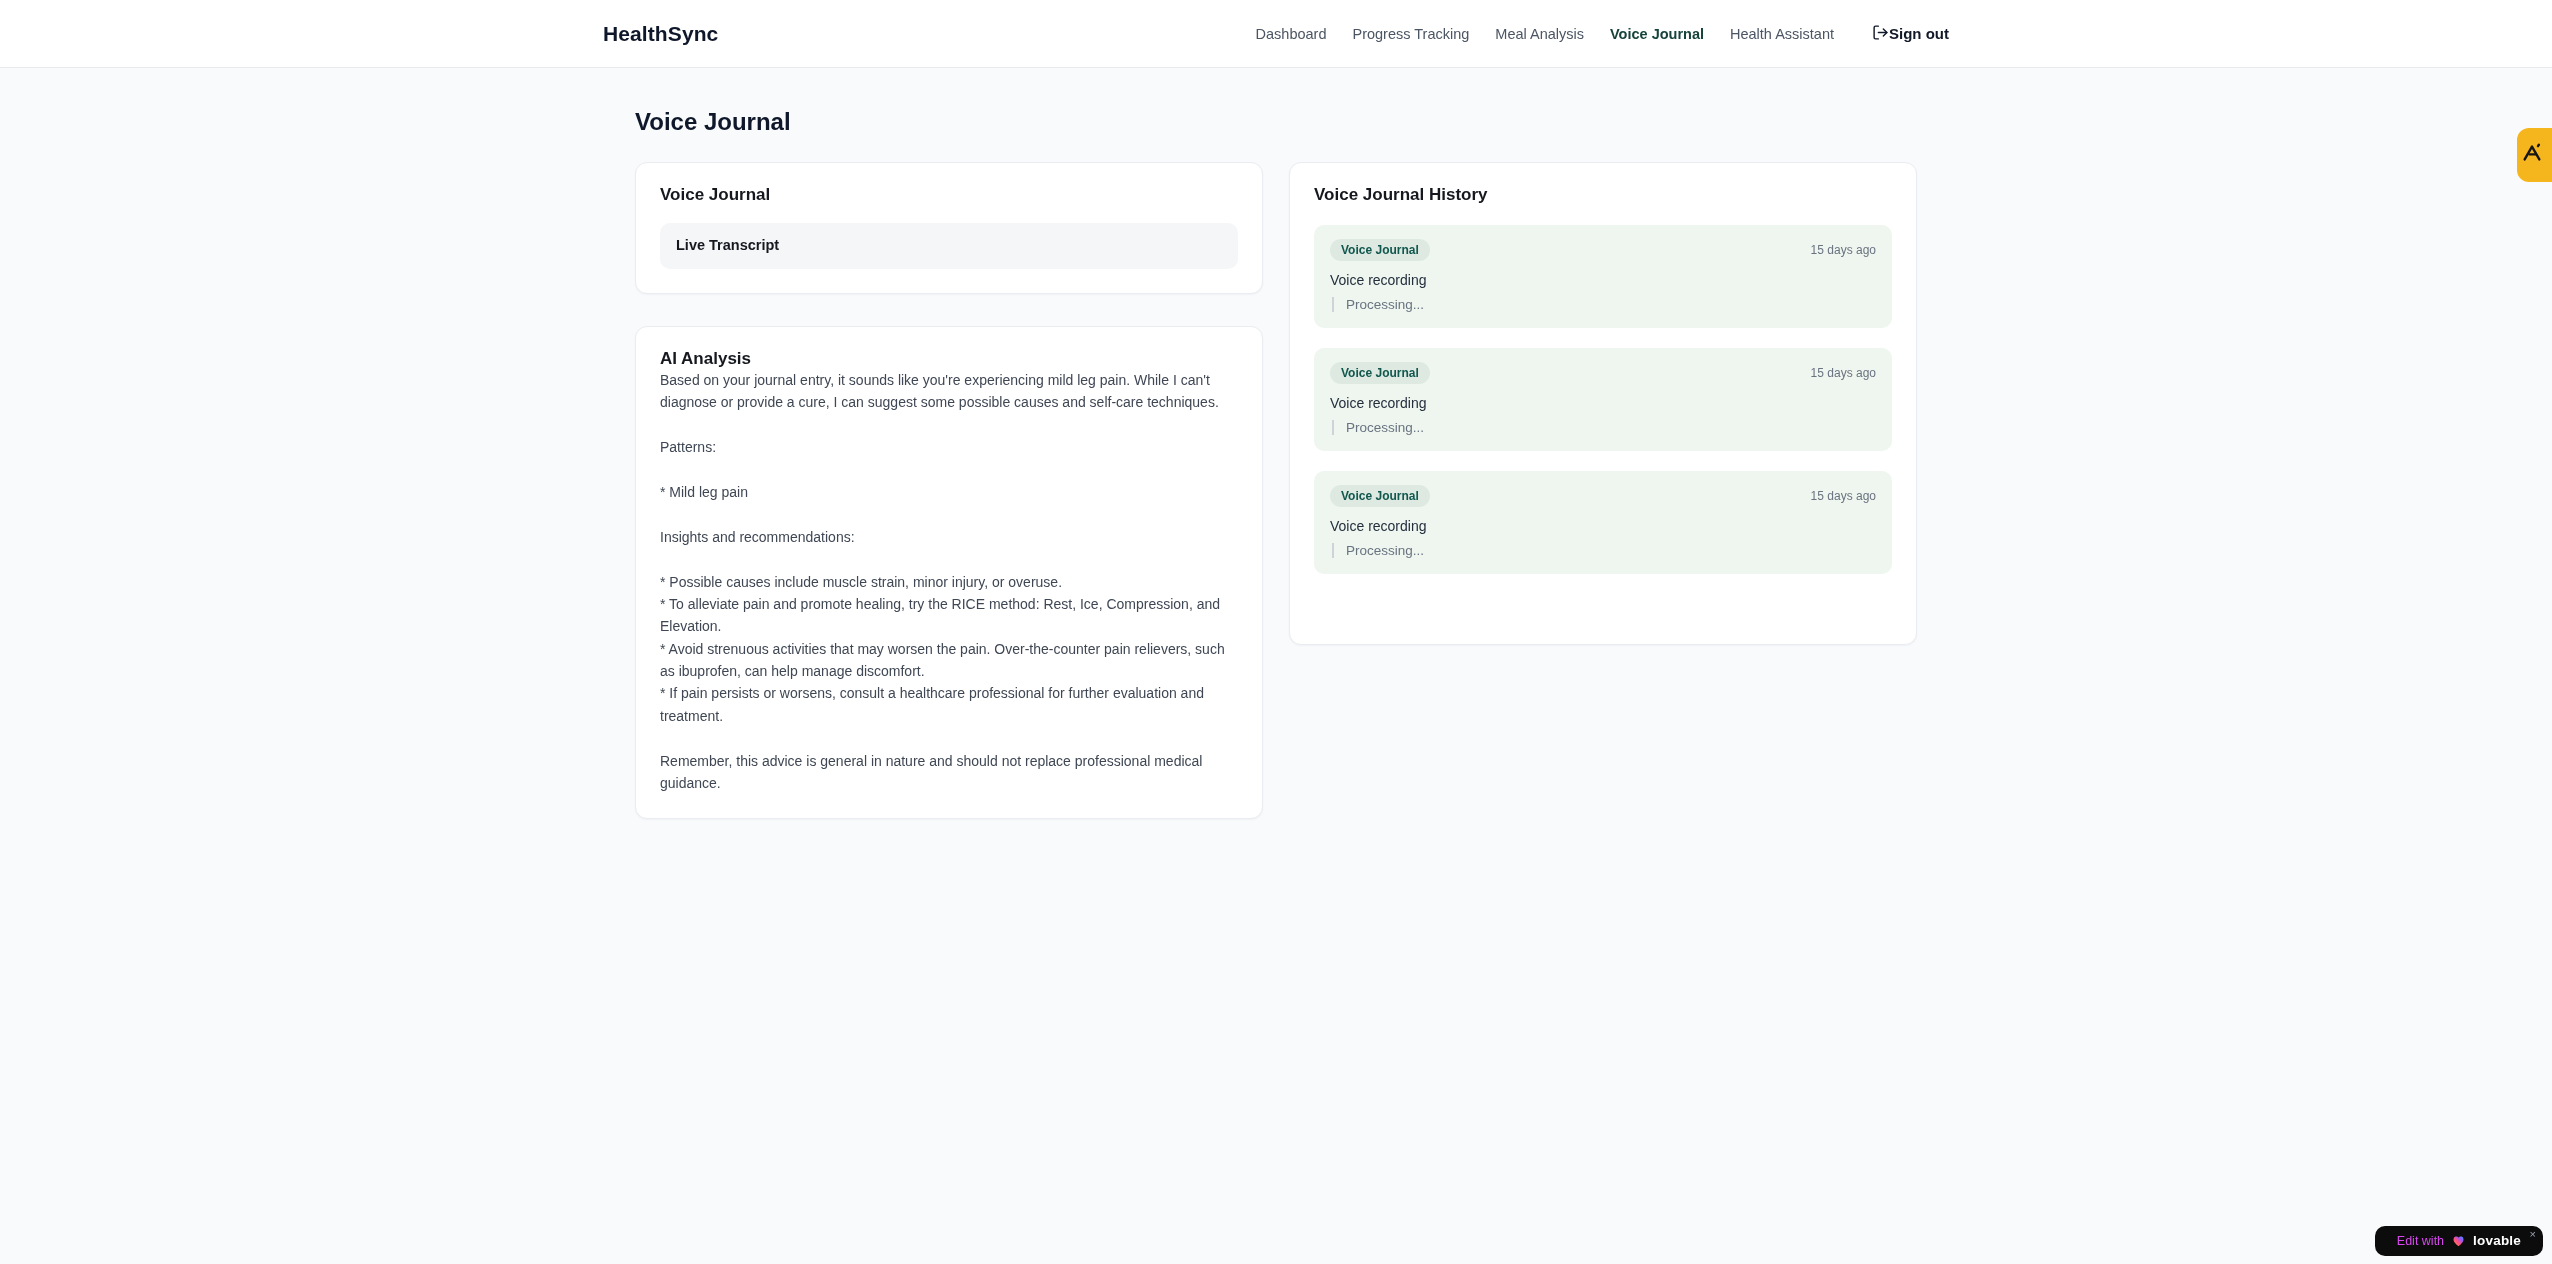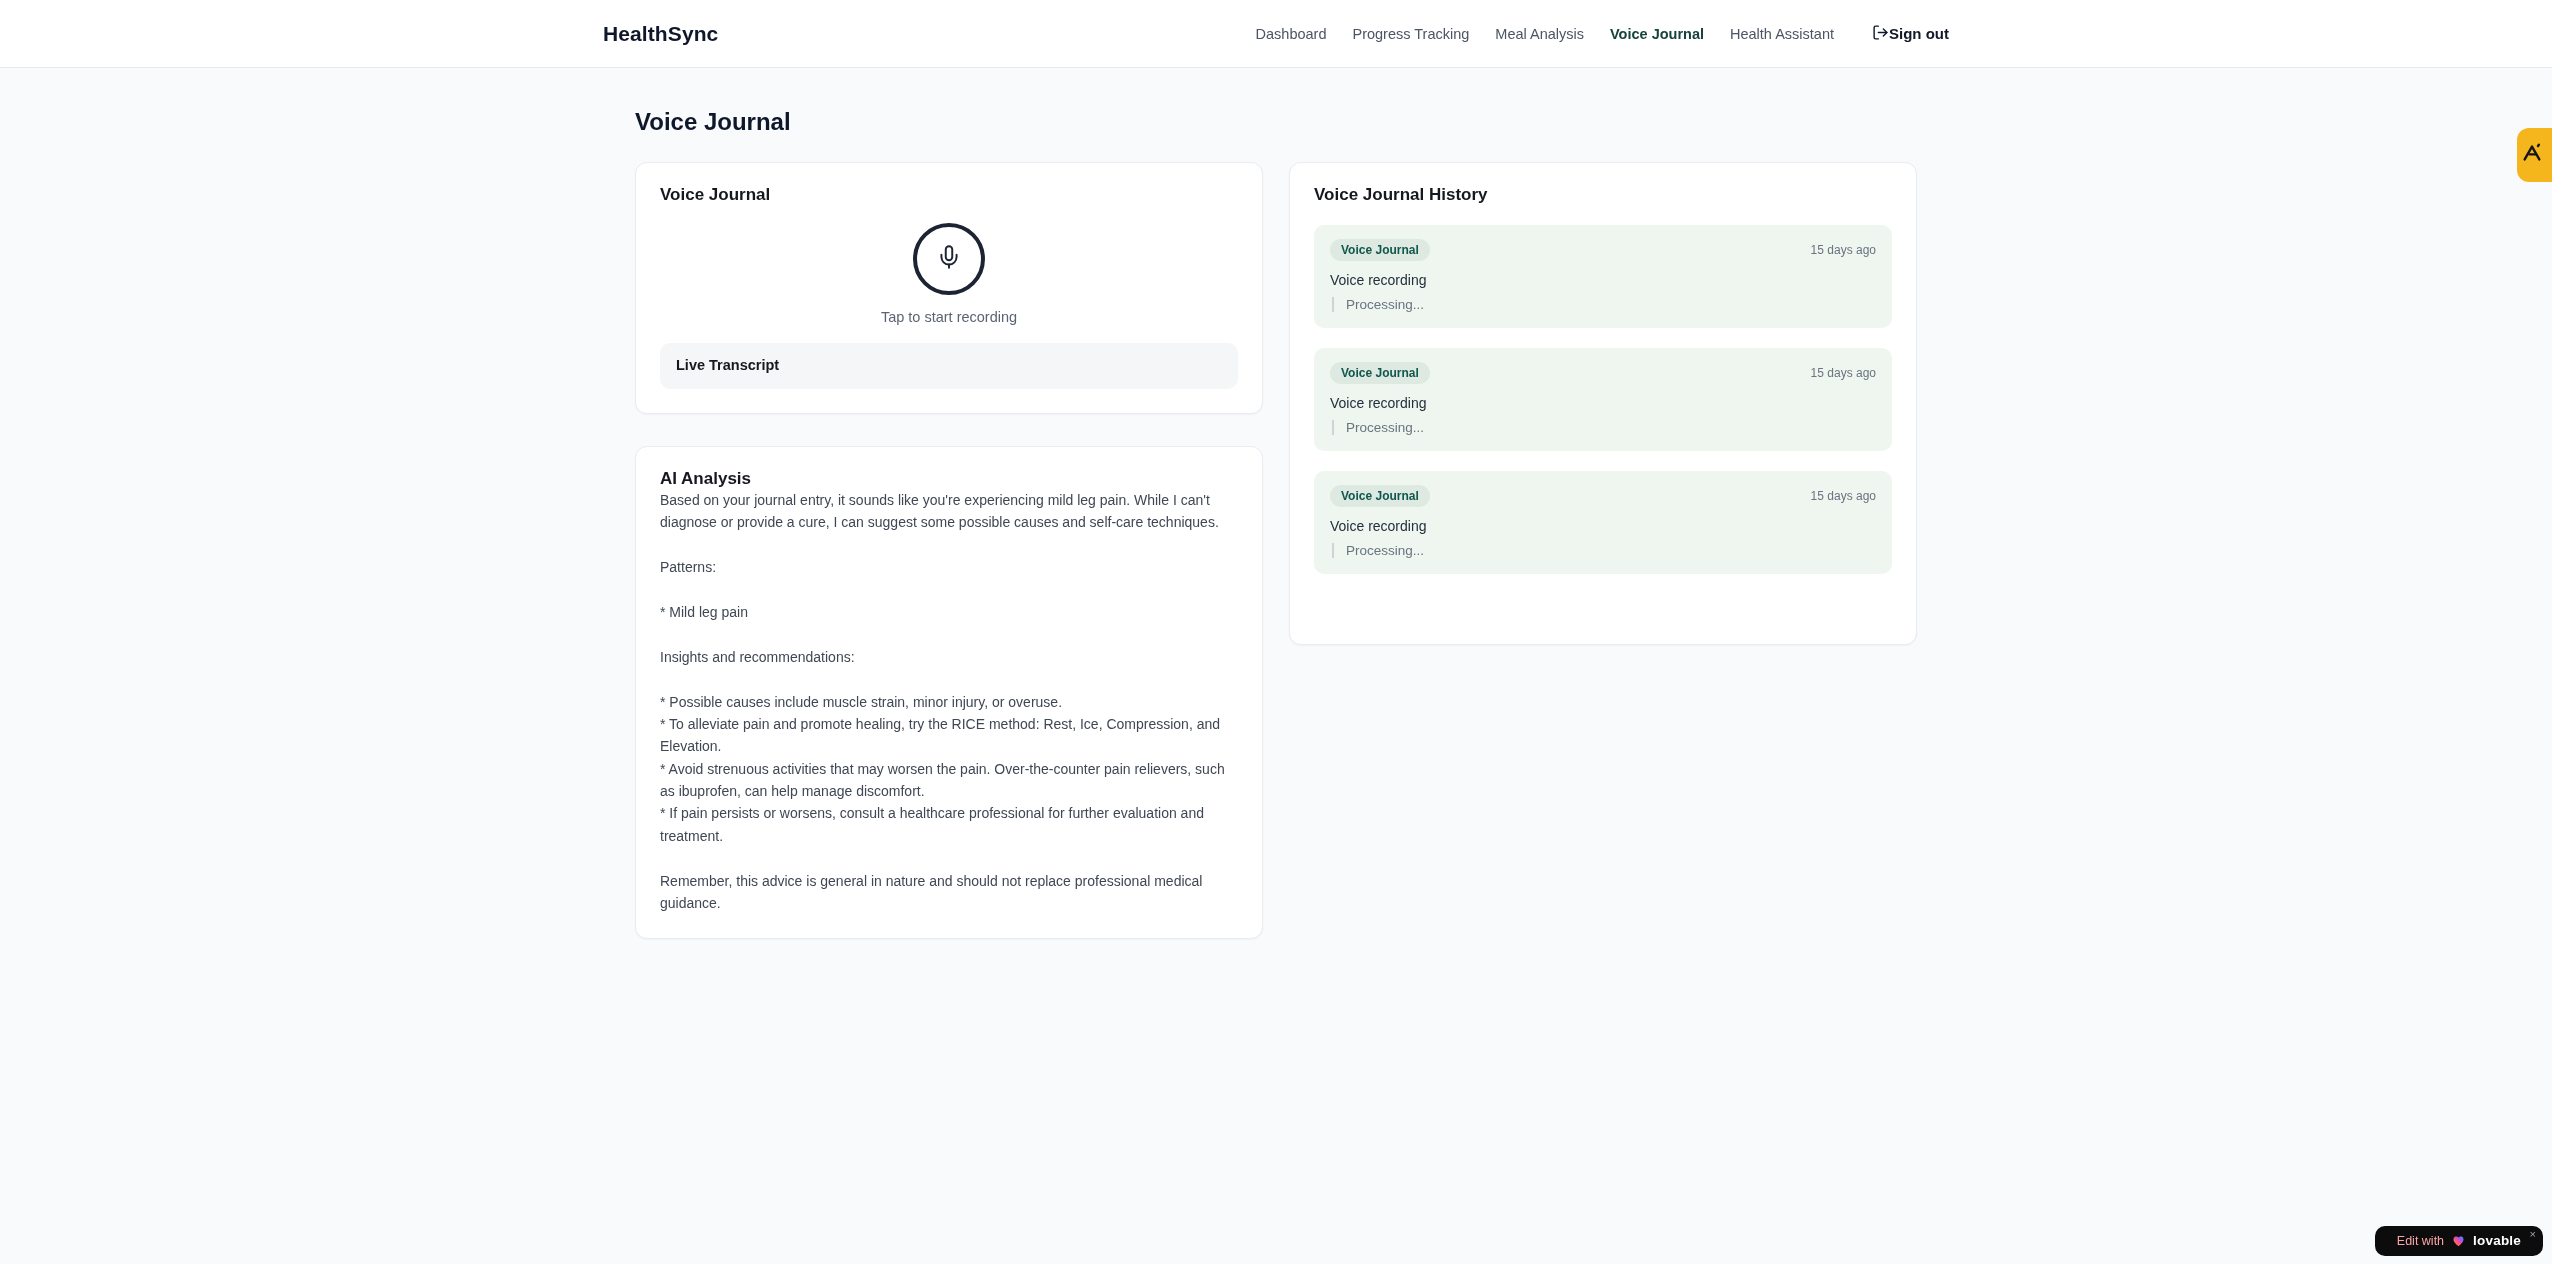--- a/index.html
+++ b/index.html
@@ -86,21 +86,21 @@
     display:flex; align-items:center; justify-content:center; cursor:pointer;
   }
   .side-badge svg { width:22px; height:22px; margin-right:6px; }
 
   
   .lovable-pill {
     position:fixed; bottom:8px; right:9px;
     background:#0c0c0d; color:#ffffff; border-radius:10px;
     padding:7px 22px 8px 14px; display:flex; align-items:center; gap:7px; cursor:pointer;
   }
-  .lovable-prefix { font-size:12.5px; color:#fca5a5;padding-left:8px; }
+  .lovable-prefix { font-size:12.5px; color:#d946ef;padding-left:8px; }
   .lovable-heart { width:15px; height:15px; display:inline-block; }
   .lovable-brand { font-size:13.5px; font-weight:bold; letter-spacing:.2px; }
   .lovable-close {
     position:absolute; top:2px; right:7px; font-size:11px; color:#9ca3af; cursor:pointer;
   }
 </style>
 </head>
 <body>
 
 <div class="header">
@@ -128,32 +128,20 @@
 
 <div class="main">
   <div class="page-title">Voice Journal</div>
 
   <div class="grid">
 
     <div>
 
       <div class="card">
         <div class="card-title">Voice Journal</div>
-        <div class="mic-wrap">
-          <div class="mic-button">
-            <span>
-              <svg viewBox="0 0 24 24" fill="none" stroke="currentColor" stroke-width="1.8" stroke-linecap="round" stroke-linejoin="round" width="26" height="26">
-                <path d="M12 2a3 3 0 0 0-3 3v7a3 3 0 0 0 6 0V5a3 3 0 0 0-3-3Z"></path>
-                <path d="M19 10v2a7 7 0 0 1-14 0v-2"></path>
-                <line x1="12" x2="12" y1="19" y2="22"></line>
-              </svg>
-            </span>
-          </div>
-          <div class="tap-label">Tap to start recording</div>
-        </div>
         <div class="transcript-box">
           <div class="transcript-title">Live Transcript</div>
         </div>
       </div>
 
       <div class="card analysis-card">
         <div class="card-title">AI Analysis</div>
         <div class="analysis-body">Based on your journal entry, it sounds like you're experiencing mild leg pain. While I can't diagnose or provide a cure, I can suggest some possible causes and self-care techniques.
 
 Patterns:

